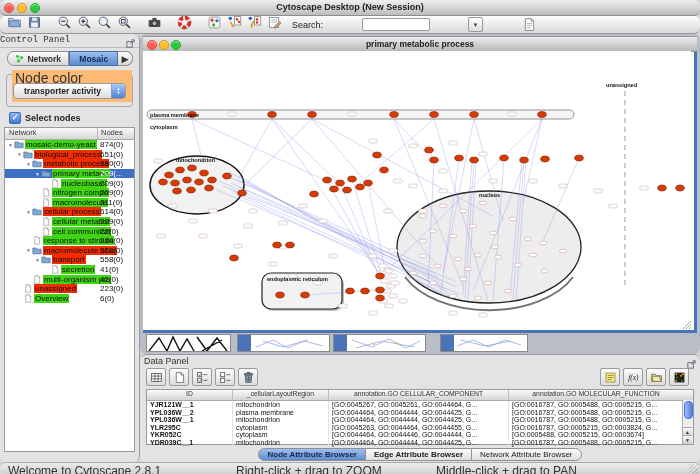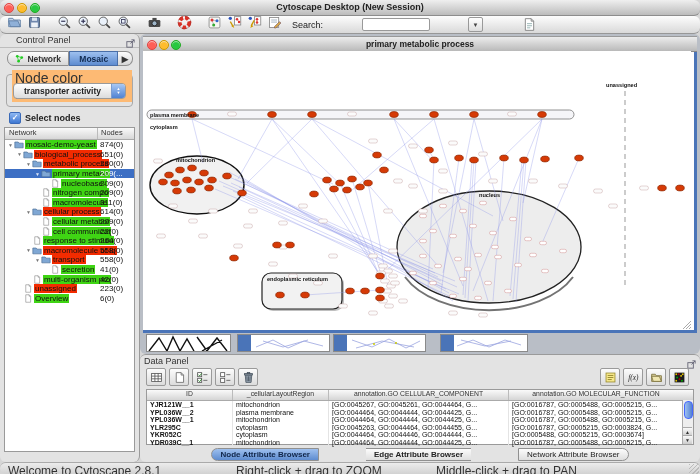--- a/index.html
+++ b/index.html
@@ -23,21 +23,21 @@
   .tbtn svg{width:15px;height:15px;}
   .tsep{width:10px;height:14px;display:inline-block;}
   #search-wrap{display:flex;align-items:center;margin-left:8px;gap:36px;}
   #search-label{font-size:9px;color:#222;margin-right:3px;}
   #search-input{width:62px;height:11px;font-size:8px;border:1px solid #999;border-radius:2px;background:#fff;padding:0 2px;}
   #search-drop{width:13px;height:13px;border:1px solid #999;border-radius:2px;background:linear-gradient(#fff,#ddd);
      font-size:6px;color:#444;display:flex;align-items:center;justify-content:center;margin-left:2px;}
   
   #control-panel{left:0;top:34px;width:140px;height:428px;background:#e3e3e3;border-right:1px solid #9a9a9a;box-sizing:border-box;}
   #cp-header{position:absolute;left:0;top:0;width:100%;height:13px;border-bottom:1px solid #bdbdbd;}
-  #cp-title{position:absolute;left:16px;top:1px;font-size:9px;color:#333;}
+  #cp-title{position:absolute;left:0;top:1px;font-size:9px;color:#333;font-family:Liberation Mono, monospace;}
   .float-btn{position:absolute;right:3px;top:1px;width:11px;height:11px;}
   .float-btn svg{width:11px;height:11px;}
   #cp-tabs{position:absolute;left:7px;top:17px;width:126px;height:15px;display:flex;}
   .seg{height:15px;box-sizing:border-box;border:1px solid #8f8f8f;background:linear-gradient(#fcfcfc,#d6d6d6);
        font-size:8.5px;font-weight:bold;color:#333;display:flex;align-items:center;justify-content:center;}
   .seg.first{border-radius:7px 0 0 7px;}
   .seg.last{border-radius:0 7px 7px 0;border-left:none;width:15px;}
   .seg.sel{background:linear-gradient(#9ec0ef,#5e8cd0);color:#102a50;border-color:#4a6fa8;}
   .seg .mini-ic{margin-right:3px;display:inline-flex;}
   #cp-group{position:absolute;left:6px;top:40px;width:127px;height:33px;border:1px solid #a8a8a8;border-radius:4px;box-sizing:border-box;}
@@ -94,21 +94,21 @@
   #dt-head{height:10px;position:relative;background:linear-gradient(#fafafa,#d5d5d5);border-bottom:1px solid #aaa;display:flex;}
   .th{font-size:6.8px;color:#333;text-align:center;border-right:1px solid #bbb;overflow:hidden;white-space:nowrap;box-sizing:border-box;}
   .tr{height:7.6px;display:flex;}
   .td{font-size:7px;color:#111;border-right:1px solid #e4e4e4;overflow:hidden;white-space:nowrap;padding-left:3px;box-sizing:border-box;}
   .td.c0{font-weight:bold;}
   .c0{width:86px;}.c1{width:96px;}.c2{width:180px;}.c3{width:174px;border-right:none;}
   #dt-scroll{position:absolute;right:0;top:10px;bottom:0;width:10px;border-left:1px solid #aaa;background:#eee;}
   #dt-thumb{position:absolute;left:1px;top:1px;width:7px;height:16px;border-radius:4px;
      background:linear-gradient(90deg,#9cc0f0,#537fd2);border:1px solid #46f;}
   .scr-arrow{position:absolute;left:0;width:9px;height:8px;font-size:5px;color:#333;text-align:center;line-height:8px;background:linear-gradient(#fafafa,#ccc);border-top:1px solid #aaa;}
-  #dp-tabs{position:absolute;left:0;right:0;top:93px;display:flex;justify-content:center;gap:47px;}
+  #dp-tabs{position:absolute;left:0;right:0;top:93px;display:flex;justify-content:center;}
   .dptab{height:13px;box-sizing:border-box;border:1px solid #909090;background:linear-gradient(#fcfcfc,#dedede);
      font-size:8px;color:#222;display:flex;align-items:center;padding:0 8px;}
   .dptab.first{border-radius:7px 0 0 7px;}
   .dptab.last{border-radius:0 7px 7px 0;}
   .dptab.mid{border-left:none;border-right:none;font-weight:bold;}
   .dptab.sel{background:linear-gradient(#9ec0ef,#5e8cd0);font-weight:bold;color:#10264a;}
   
   #statusbar{left:0;top:462px;width:700px;height:12px;background:linear-gradient(#ececec,#d2d2d2);border-top:1px solid #aaa;box-sizing:border-box;}
   #statusbar span{position:absolute;top:1px;font-size:12px;color:#333;}
   #st-welcome{left:8px;}

